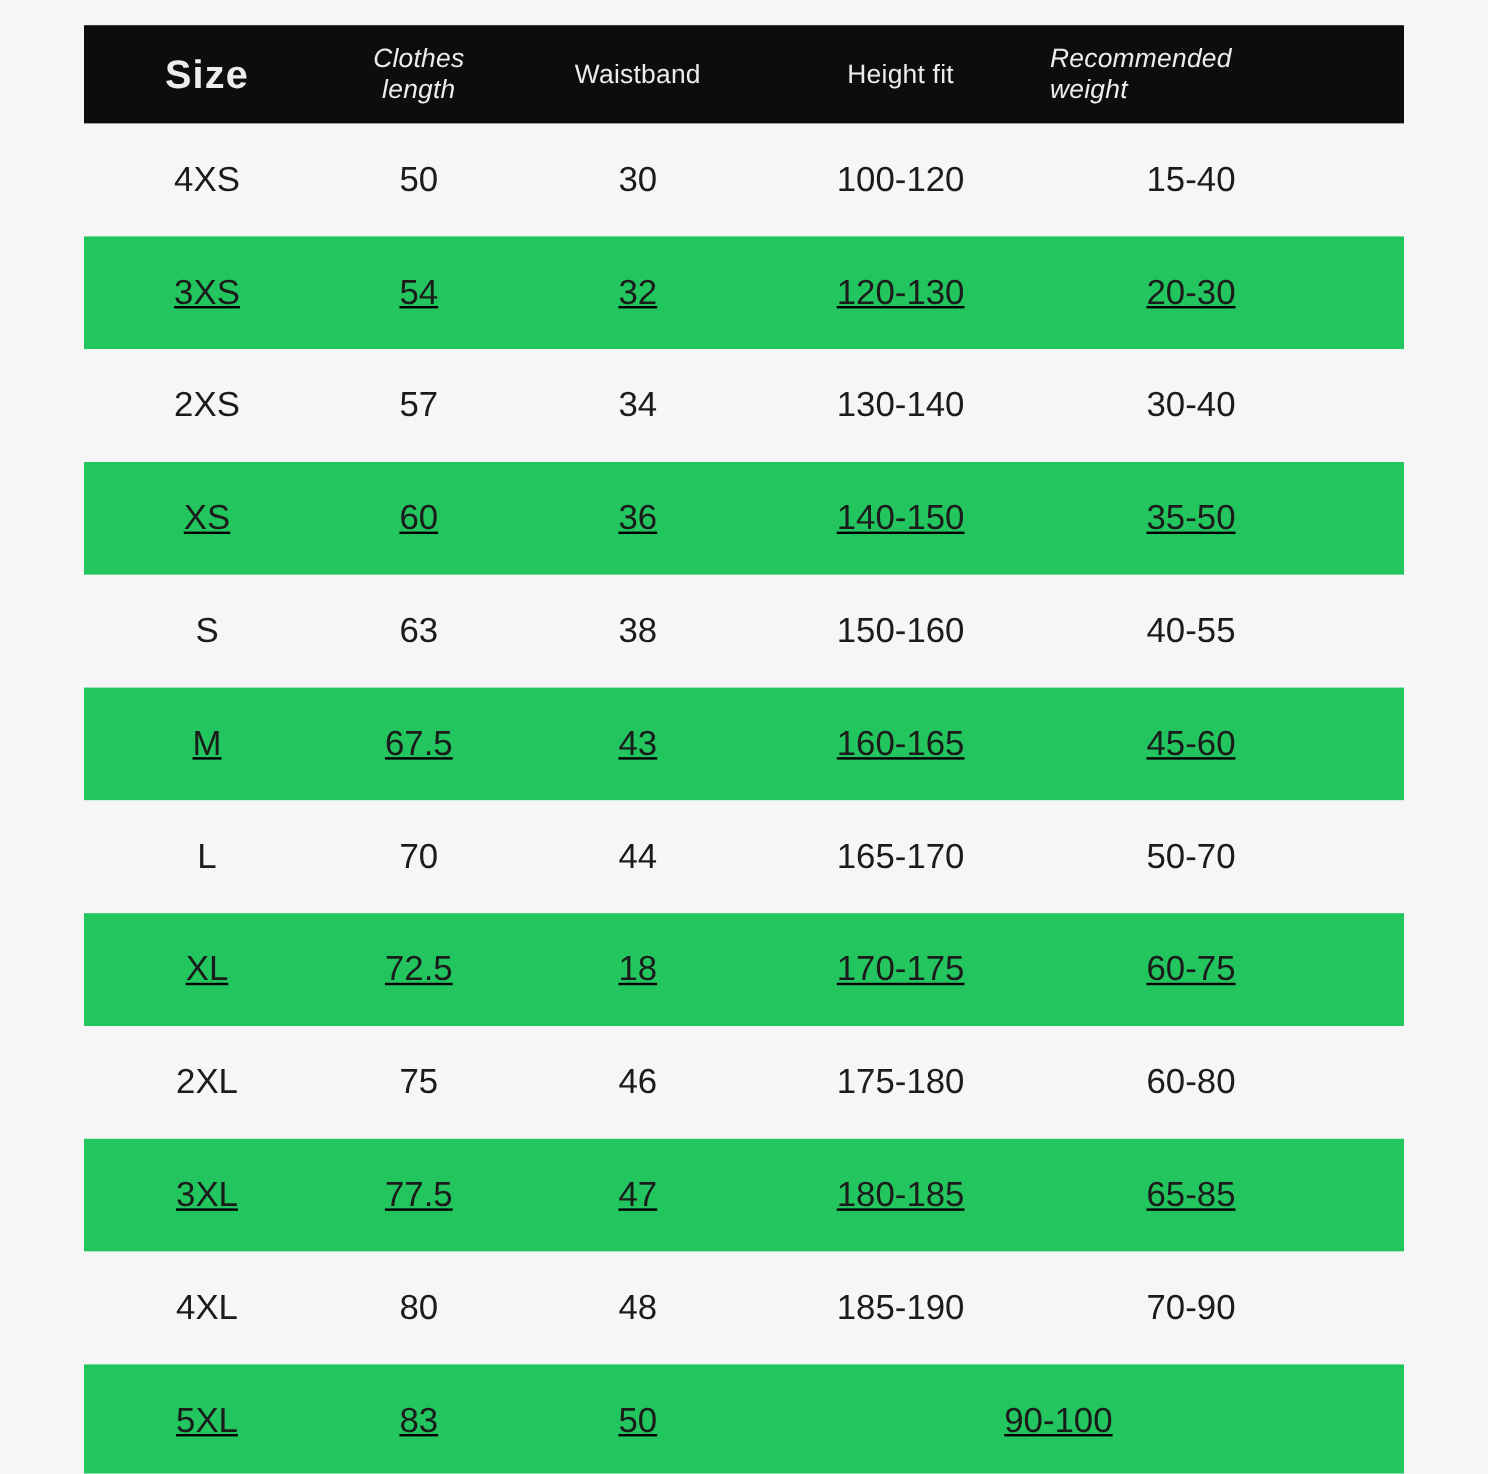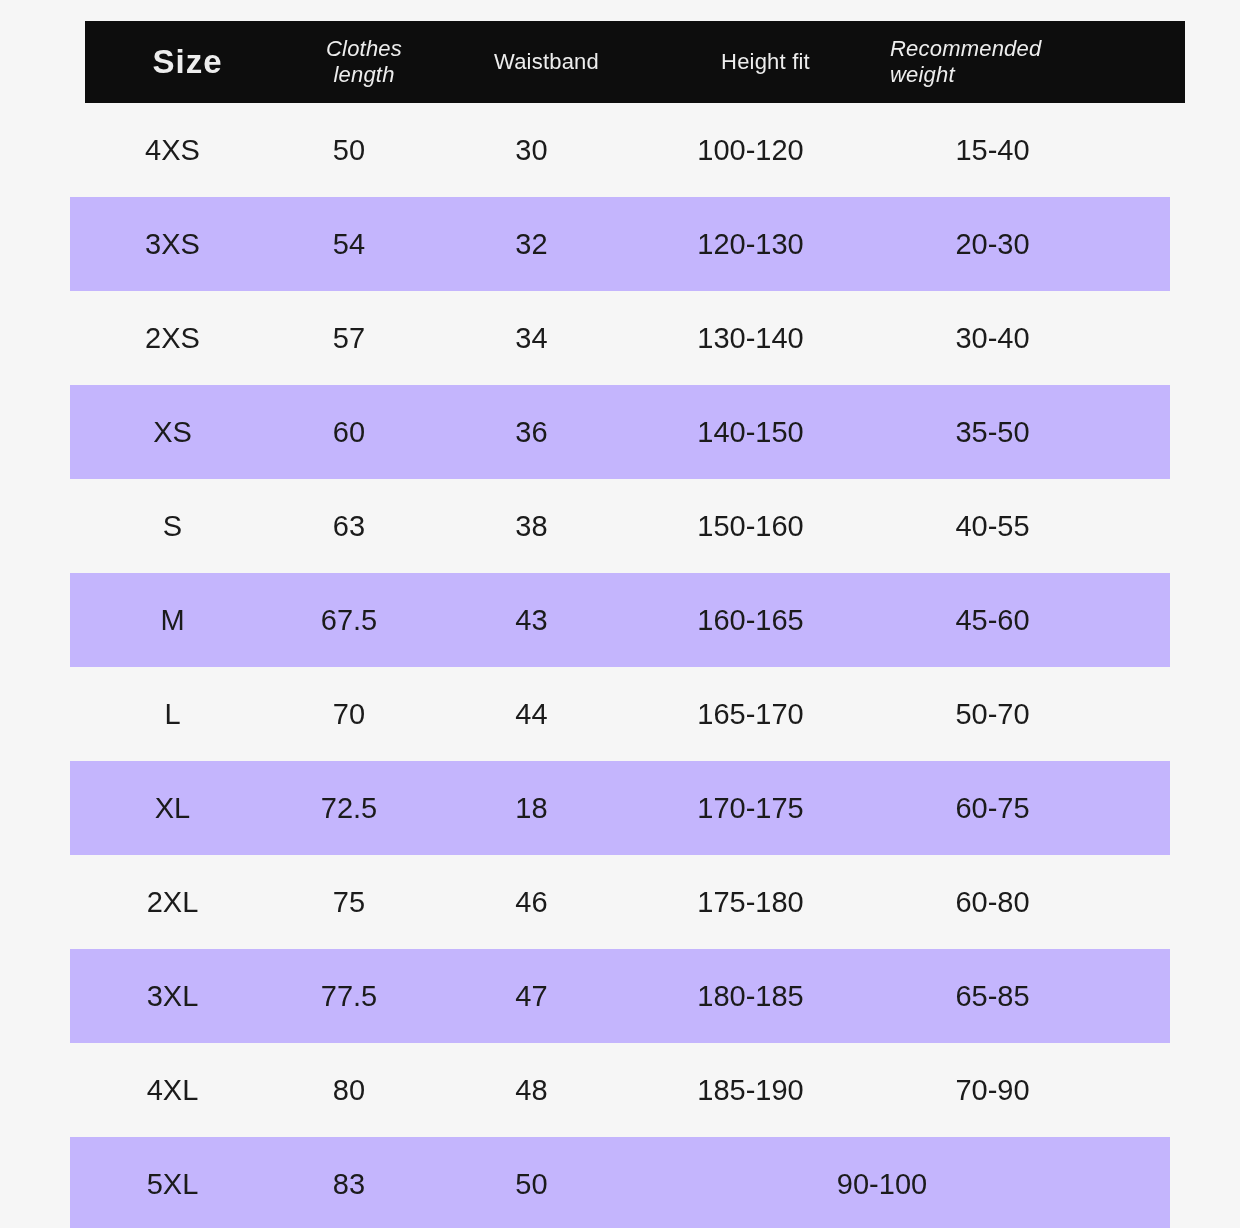--- a/index.html
+++ b/index.html
@@ -19,21 +19,21 @@
   .size-chart {
     position: relative;
     width: 1240px;
     height: 1228px;
     background: #f6f6f6;
   }
 
   
   .chart-header {
     position: absolute;
-    left: 85px;
+    left: 70px;
     top: 21px;
     width: 1100px;
     height: 82px;
     background: #0d0d0d;
     display: flex;
     align-items: stretch;
   }
 
   .hcell {
     display: flex;
@@ -71,21 +71,21 @@
     width: 1100px;
   }
 
   .row {
     display: flex;
     align-items: center;
     height: 94px;
     background: #f6f6f6;
     justify-content: center;
   }
-  .row.alt { background: #c4b5fd; }
+  .row.alt { background: #22c55e; text-decoration: underline; }
 
   .cell {
     display: flex;
     align-items: center;
     justify-content: center;
     color: #1b1b1b;
     font-size: 29px;
     line-height: 1;
     text-align: center;
     padding: 0 4px;

